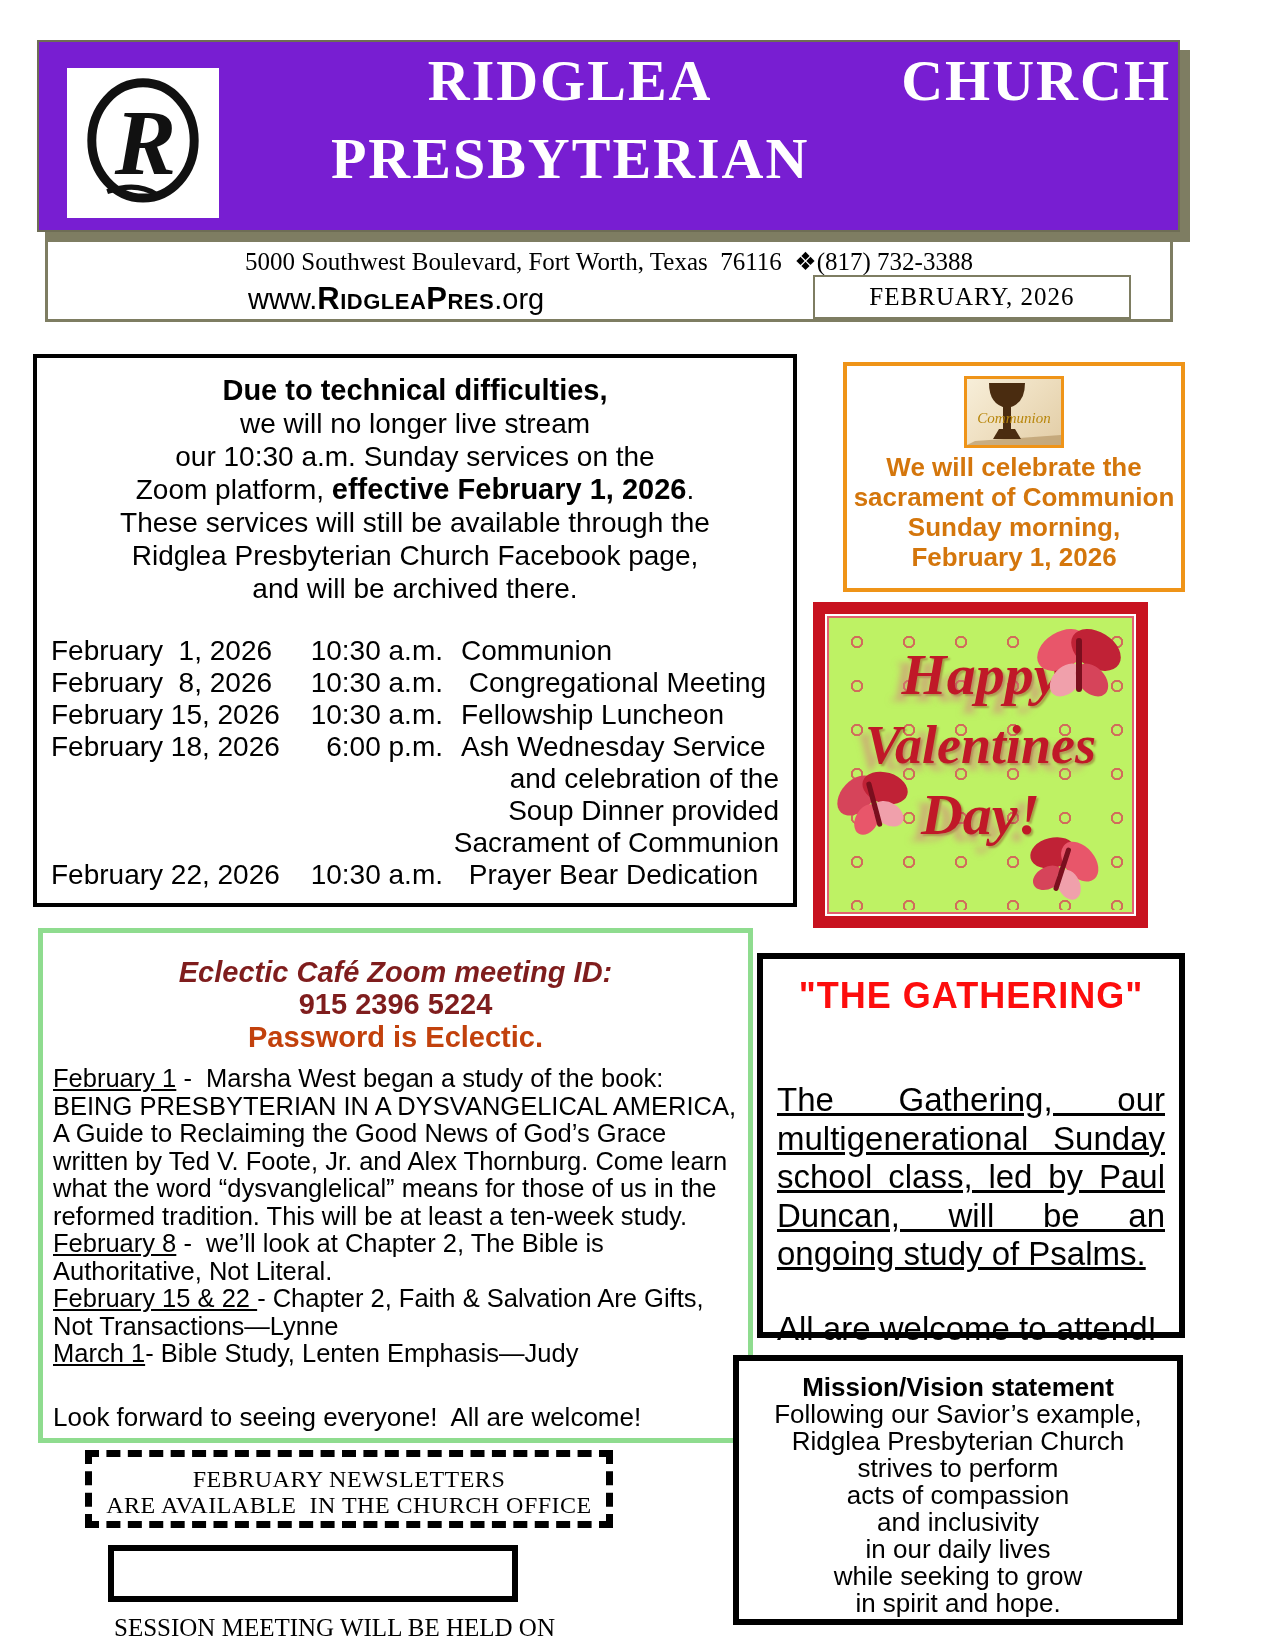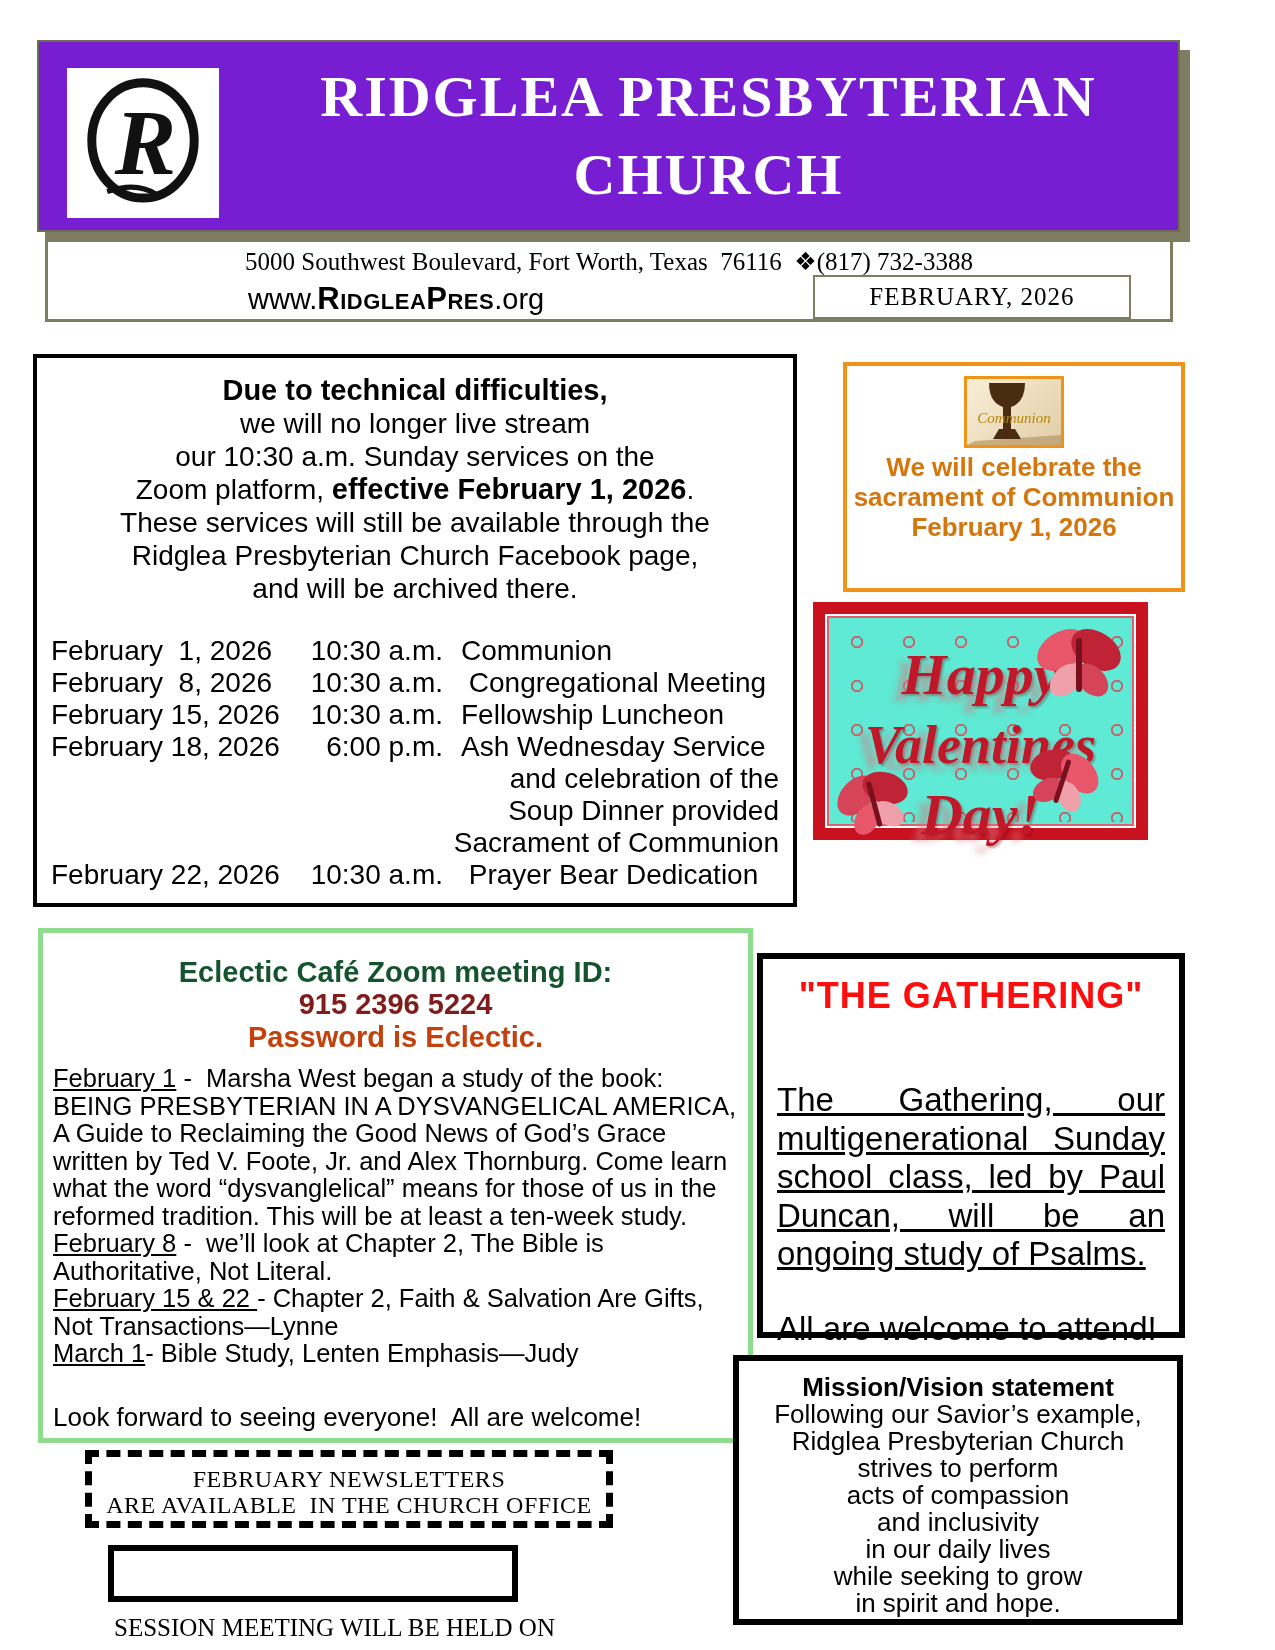--- a/index.html
+++ b/index.html
@@ -6,22 +6,22 @@
   #page{position:relative;width:1275px;height:1650px;background:#fff;overflow:hidden;
         font-family:"Liberation Sans",sans-serif;color:#000;}
   *{box-sizing:border-box;}
 
   
   .banner{position:absolute;left:37px;top:40px;width:1143px;height:192px;
           background:#781ED2;border:2px solid #6e6d55;
           box-shadow:10px 10px 0 #7e7d62;z-index:3;display:flex;align-items:center;}
   .logo{position:absolute;left:28px;top:26px;width:152px;height:150px;background:#fff;
         display:flex;align-items:center;justify-content:center;}
-  .banner-titles{position:absolute;left:200px;right:0;top:0;height:100%;
-                 display:flex;flex-direction:column;justify-content:center;text-align:center;
+  .banner-titles{position:absolute;left:200px;right:7px;top:0;height:100%;
+                 display:flex;justify-content:center;text-align:center;
                  font-family:"Liberation Serif",serif;font-weight:bold;color:#fff;}
   .banner-titles .t1{font-size:58px;line-height:78px;letter-spacing:2px;}
   .banner-titles .t2{font-size:58px;line-height:78px;letter-spacing:2px;}
 
   .address-bar{position:absolute;left:45px;top:230px;width:1128px;height:92px;
                border:3px solid #7e7d62;background:#fff;z-index:2;}
   .address-line{margin-top:14px;text-align:center;font-family:"Liberation Serif",serif;
                 font-size:25px;white-space:pre;}
   .www-line{position:absolute;left:200px;top:48px;font-size:29px;white-space:pre;}
   .www-line .caps{font-variant:small-caps;font-weight:bold;font-size:31px;letter-spacing:.5px;}
@@ -43,38 +43,38 @@
 
   
   .communion{position:absolute;left:843px;top:362px;width:342px;height:230px;
              border:4px solid #ef9418;background:#fff;text-align:center;}
   .comm-img{width:100px;height:72px;margin:10px auto 0 auto;border:3px solid #ef9418;
             background:linear-gradient(135deg,#f7eed9 0%,#efe0c2 45%,#e2cda6 100%);
             position:relative;overflow:hidden;}
   .comm-text{margin-top:4px;font-weight:bold;font-size:26px;line-height:30px;color:#d4760c;}
 
   
-  .valentine{position:absolute;left:813px;top:602px;width:335px;height:238px;
-             border:12px solid #c8121f;background:#5eead4;
+  .valentine{position:absolute;left:813px;top:602px;width:335px;height:326px;
+             border:12px solid #c8121f;background:#bef264;
              box-shadow:inset 0 0 0 2px #fff, inset 0 0 0 4px #e2606e;}
   .val-dots{position:absolute;inset:6px;
             background-image:radial-gradient(circle, rgba(0,0,0,0) 4px, #d64b59 4.5px 6px, rgba(0,0,0,0) 6.5px);
             background-size:52px 44px;opacity:.8;}
   .val-text{position:absolute;inset:0;display:flex;flex-direction:column;align-items:center;
             padding-top:26px;font-family:"Liberation Serif",serif;font-style:italic;font-weight:bold;
             color:#c01828;z-index:2;}
   .val-text .v1{font-size:58px;line-height:70px;text-shadow:-10px 7px 6px rgba(214,120,130,.55),2px 2px 2px rgba(120,10,20,.35);}
   .val-text .v2{font-size:54px;line-height:70px;text-shadow:-10px 7px 6px rgba(214,120,130,.55),2px 2px 2px rgba(120,10,20,.35);}
   .val-text .v3{font-size:58px;line-height:70px;text-shadow:-10px 7px 6px rgba(214,120,130,.55),2px 2px 2px rgba(120,10,20,.35);}
   .bfly{position:absolute;z-index:3;}
 
   
   .eclectic{position:absolute;left:38px;top:928px;width:715px;height:515px;
             border:5px solid #8fdc8f;background:#fff;padding:24px 10px 0 10px;}
-  .ec-t1{text-align:center;color:#14532d;font-weight:bold;font-size:29px;line-height:31px;}
+  .ec-t1{text-align:center;color:#7f1d1d;font-weight:bold;font-style:italic;font-size:29px;line-height:31px;}
   .ec-t2{text-align:center;color:#7f1d1d;font-weight:bold;font-size:29px;line-height:33px;}
   .ec-t3{text-align:center;color:#c2410c;font-weight:bold;font-size:29px;line-height:32px;}
   .ec-body{margin-top:12px;font-size:25.5px;line-height:27.5px;}
   .ec-item .u{text-decoration:underline;}
   .ec-item span{white-space:pre-wrap;}
   .ec-close{margin-top:34px;font-size:26px;white-space:pre-wrap;}
 
   
   .gathering{position:absolute;left:757px;top:953px;width:428px;height:385px;
              border:6px solid #000;background:#fff;padding:16px 14px 0 14px;}
@@ -185,20 +185,21 @@
         <path d="M8 62 L94 56 L94 66 L0 66 Z" fill="#b89868" opacity="0.7"></path>
         <path d="M22 4 Q22 26 40 29 Q58 26 58 4 Z" fill="#4a2c10"></path>
         <rect x="36" y="27" width="8" height="26" fill="#4a2c10"></rect>
         <path d="M26 60 L54 60 L48 50 L32 50 Z" fill="#4a2c10"></path>
         <text x="47" y="44" font-family="Liberation Serif, serif" font-style="italic" font-size="15" text-anchor="middle" fill="#b8860b">Communion</text>
       </svg>
     </div>
     <div class="comm-text">
       <div>We will celebrate the</div>
       <div>sacrament of Communion</div>
+      <div>Sunday morning,</div>
       <div>February 1, 2026</div>
     </div>
   </div>
 
   <div class="valentine">
     <div class="val-dots"></div>
     <svg class="bfly" style="top:2px;right:2px;" width="110" height="100" viewBox="0 0 100 100">
       <ellipse cx="33" cy="34" rx="27" ry="18" fill="#e8566a" transform="rotate(-32 33 34)"></ellipse>
       <ellipse cx="67" cy="34" rx="27" ry="18" fill="#c02236" transform="rotate(32 67 34)"></ellipse>
       <ellipse cx="37" cy="64" rx="19" ry="13" fill="#f0a0ab" transform="rotate(-46 37 64)"></ellipse>

